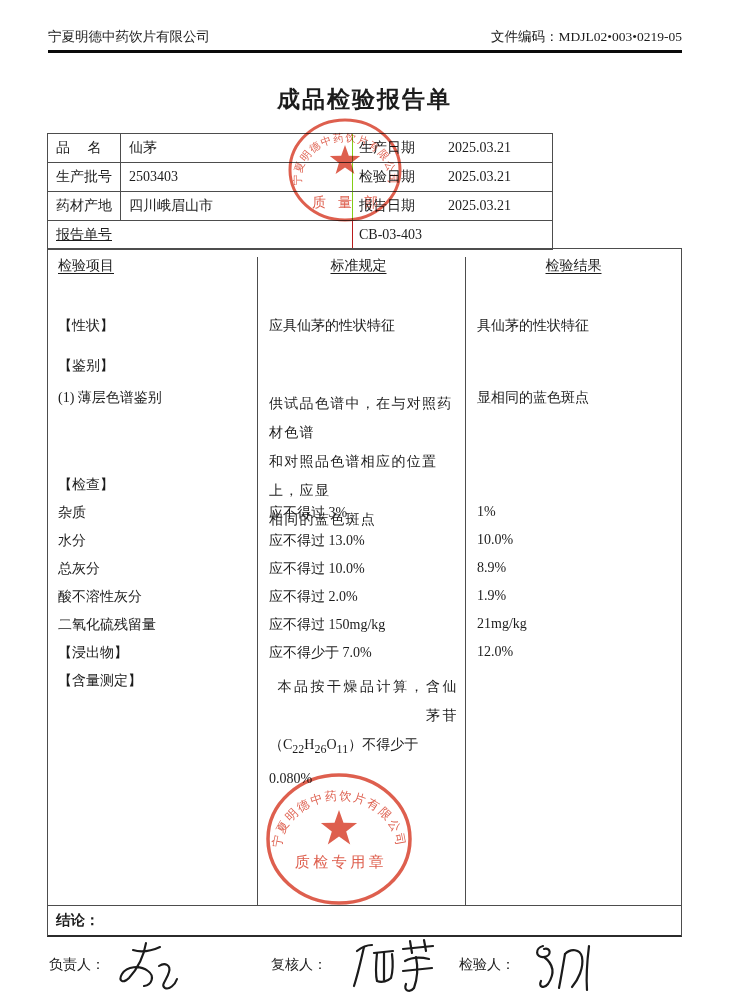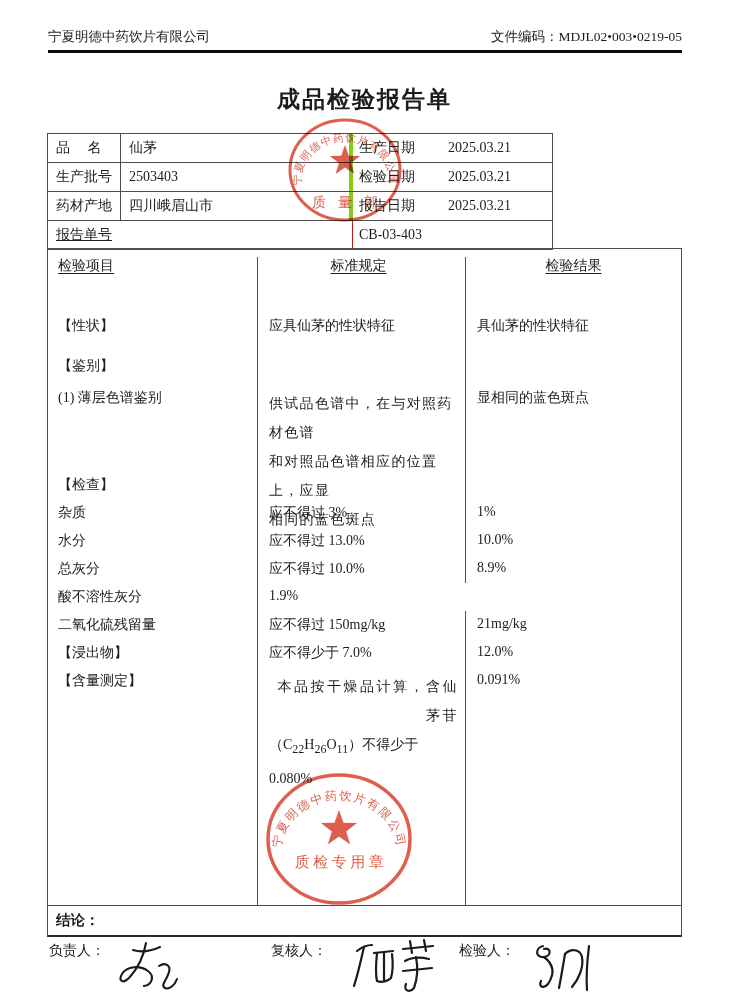--- a/index.html
+++ b/index.html
@@ -12,21 +12,21 @@
   
   .doc-header{left:48px;top:28px;width:634px;display:flex;justify-content:space-between;font-size:13.5px;}
   .header-rule{left:48px;top:50px;width:634px;height:2.5px;background:#0a0a0a;}
   .doc-title{left:0;top:84px;width:729px;text-align:center;font-size:23px;font-weight:bold;letter-spacing:2px;}
   
   .info-table{left:47px;top:133px;width:506px;border:1px solid #4d4d4d;box-sizing:border-box;font-size:14px;}
   .irow{display:flex;height:28px;border-bottom:1px solid #4d4d4d;}
   .irow:last-child{border-bottom:none;}
   .icell{box-sizing:border-box;display:flex;align-items:center;overflow:hidden;}
   .i-lab{width:73px;border-right:1px solid #4d4d4d;padding-left:8px;word-spacing:14px;white-space:pre;}
-  .i-val{width:232px;border-right:4px solid #84cc16;padding-left:8px;}
+  .i-val{width:232px;border-right:1px solid #84cc16;padding-left:8px;}
   .i-right{flex:1;padding-left:6px;}
   .i-right .rlab{width:89px;}
   .i-lab-wide{width:305px;border-right:1px solid #b91c1c;padding-left:8px;text-decoration:underline;}
   .i-val-wide{flex:1;padding-left:6px;}
   
   .main-table{left:47px;top:248px;width:635px;height:658px;border:1px solid #4d4d4d;box-sizing:border-box;
     display:flex;flex-direction:column;font-size:14px;}
   .trow{display:flex;flex-shrink:0;}
   .tc{box-sizing:border-box;overflow:visible;}
   .c1{width:210px;border-right:1px solid #4d4d4d;padding-left:10px;}
@@ -38,21 +38,21 @@
   .r-spacer{flex:1;position:relative;}
   .lh29{line-height:29px;}
   .ls1{letter-spacing:1.3px;}
   .ls2{letter-spacing:2.5px;text-align:right;}
   sub.f{font-size:12px;}
   
   .conclusion{left:47px;top:905px;width:635px;height:32px;border:1px solid #4d4d4d;border-bottom:2px solid #2b2b2b;
     box-sizing:border-box;display:flex;align-items:center;padding-left:8px;font-size:14.5px;}
   .conclusion b{font-weight:bold;}
   .signatures{left:47px;top:936px;width:635px;height:60px;}
-  .sig-label{position:absolute;font-size:14px;top:6px;}
+  .sig-label{position:absolute;font-size:14px;top:20px;}
   .sig-svg{position:absolute;top:0;}
   
   .stamp{pointer-events:none;opacity:.85;mix-blend-mode:multiply;z-index:6;}
   .stamp svg{display:block;}
 </style>
 </head>
 <body>
 
 <div class="abs doc-header">
   <span>宁夏明德中药饮片有限公司</span>
@@ -141,20 +141,21 @@
   </div>
 
   <div class="trow" style="height:28px">
     <div class="tc c1" style="padding-top:5px">总灰分</div>
     <div class="tc c2" style="padding-top:5px">应不得过 10.0%</div>
     <div class="tc c3" style="padding-top:5px">8.9%</div>
   </div>
 
   <div class="trow" style="height:28px">
     <div class="tc c1" style="padding-top:5px">酸不溶性灰分</div>
+    <div class="tc c2" style="padding-top:5px">应不得过 2.0%</div>
     <div class="tc c3" style="padding-top:5px">1.9%</div>
   </div>
 
   <div class="trow" style="height:28px">
     <div class="tc c1" style="padding-top:5px">二氧化硫残留量</div>
     <div class="tc c2" style="padding-top:5px">应不得过 150mg/kg</div>
     <div class="tc c3" style="padding-top:5px">21mg/kg</div>
   </div>
 
   <div class="trow" style="height:28px">
@@ -162,21 +163,20 @@
     <div class="tc c2" style="padding-top:5px">应不得少于 7.0%</div>
     <div class="tc c3" style="padding-top:5px">12.0%</div>
   </div>
 
   <div class="trow" style="height:62px">
     <div class="tc c1" style="padding-top:5px">【含量测定】</div>
     <div class="tc c2" style="padding-top:5px">
       <div class="lh29 ls2">本品按干燥品计算，含仙茅苷</div>
       <div class="lh29"><span>（C</span><sub class="f">22</sub><span>H</span><sub class="f">26</sub><span>O</span><sub class="f">11</sub><span>）不得少于 0.080%</span></div>
     </div>
-    <div class="tc c3" style="padding-top:5px">0.091%</div>
   </div>
 
   <div class="trow r-spacer">
     <div class="tc c1"></div>
     <div class="tc c2"></div>
     <div class="tc c3"></div>
   </div>
 </div>
 
 <div class="abs conclusion">

